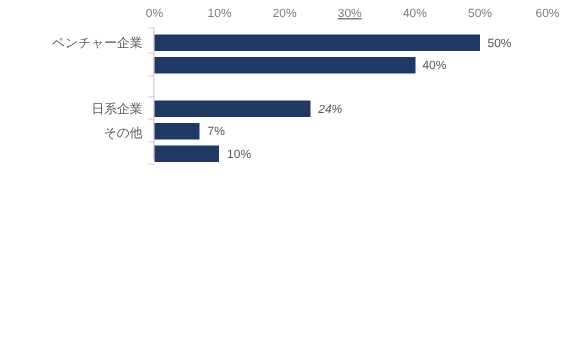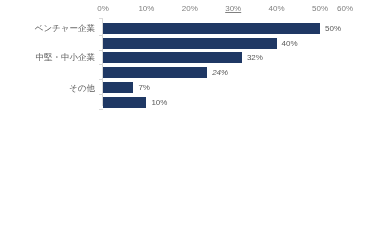--- a/index.html
+++ b/index.html
@@ -108,46 +108,42 @@
 
 <div id="chart-root">
 
   <div class="x-axis">
       <div class="x-tick-label" style="left: 103px;">0%</div>
       <div class="x-tick-label" style="left: 146.4px;">10%</div>
       <div class="x-tick-label" style="left: 189.8px;">20%</div>
       <div class="x-tick-label" style="left: 233.2px; text-decoration: underline;">30%</div>
       <div class="x-tick-label" style="left: 276.6px;">40%</div>
       <div class="x-tick-label" style="left: 320px;">50%</div>
-      <div class="x-tick-label" style="left: 345px; text-align: center;">60%</div>
+      <div class="x-tick-label" style="left: 365px; text-align: center;">60%</div>
     </div>
 
   <div class="cat-labels">
       <div class="cat-label" style="top: 4px;">ベンチャー企業</div>
-      <div class="cat-label" style="top: 33.4px;">中堅・中小企業</div>
+      <div class="cat-label" style="top: 48.1px;">日系企業</div>
       <div class="cat-label" style="top: 64px;">その他</div>
     </div>
 
   <div class="plot">
     <div class="axis-line"></div>
   <div class="tick-mark" style="top: 17px;"></div>
       <div class="bar-row" style="top: 4px; width: 281px;">
         <div class="bar" style="width: 217px; background: rgb(31, 56, 100);"></div>
         <div class="bar-value" style="left: 222px;">50%</div>
       </div>
       <div class="tick-mark" style="top: 31.7px;"></div>
       <div class="bar-row" style="top: 18.7px; width: 281px;">
         <div class="bar" style="width: 173.6px; background: rgb(31, 56, 100);"></div>
         <div class="bar-value" style="left: 178.6px;">40%</div>
       </div>
       <div class="tick-mark" style="top: 46.4px;"></div>
-      <div class="bar-row" style="top: 33.4px; width: 281px;">
-        <div class="bar" style="width: 138.88px; background: rgb(31, 56, 100);"></div>
-        <div class="bar-value" style="left: 143.88px;">32%</div>
-      </div>
       <div class="tick-mark" style="top: 61.1px;"></div>
       <div class="bar-row" style="top: 48.1px; width: 281px;">
         <div class="bar" style="width: 104.16px; background: rgb(31, 56, 100);"></div>
         <div class="bar-value" style="left: 109.16px; font-style: italic;">24%</div>
       </div>
       <div class="tick-mark" style="top: 75.8px;"></div>
       <div class="bar-row" style="top: 62.8px; width: 281px;">
         <div class="bar" style="width: 30.38px; background: rgb(31, 56, 100);"></div>
         <div class="bar-value" style="left: 35.38px;">7%</div>
       </div>

